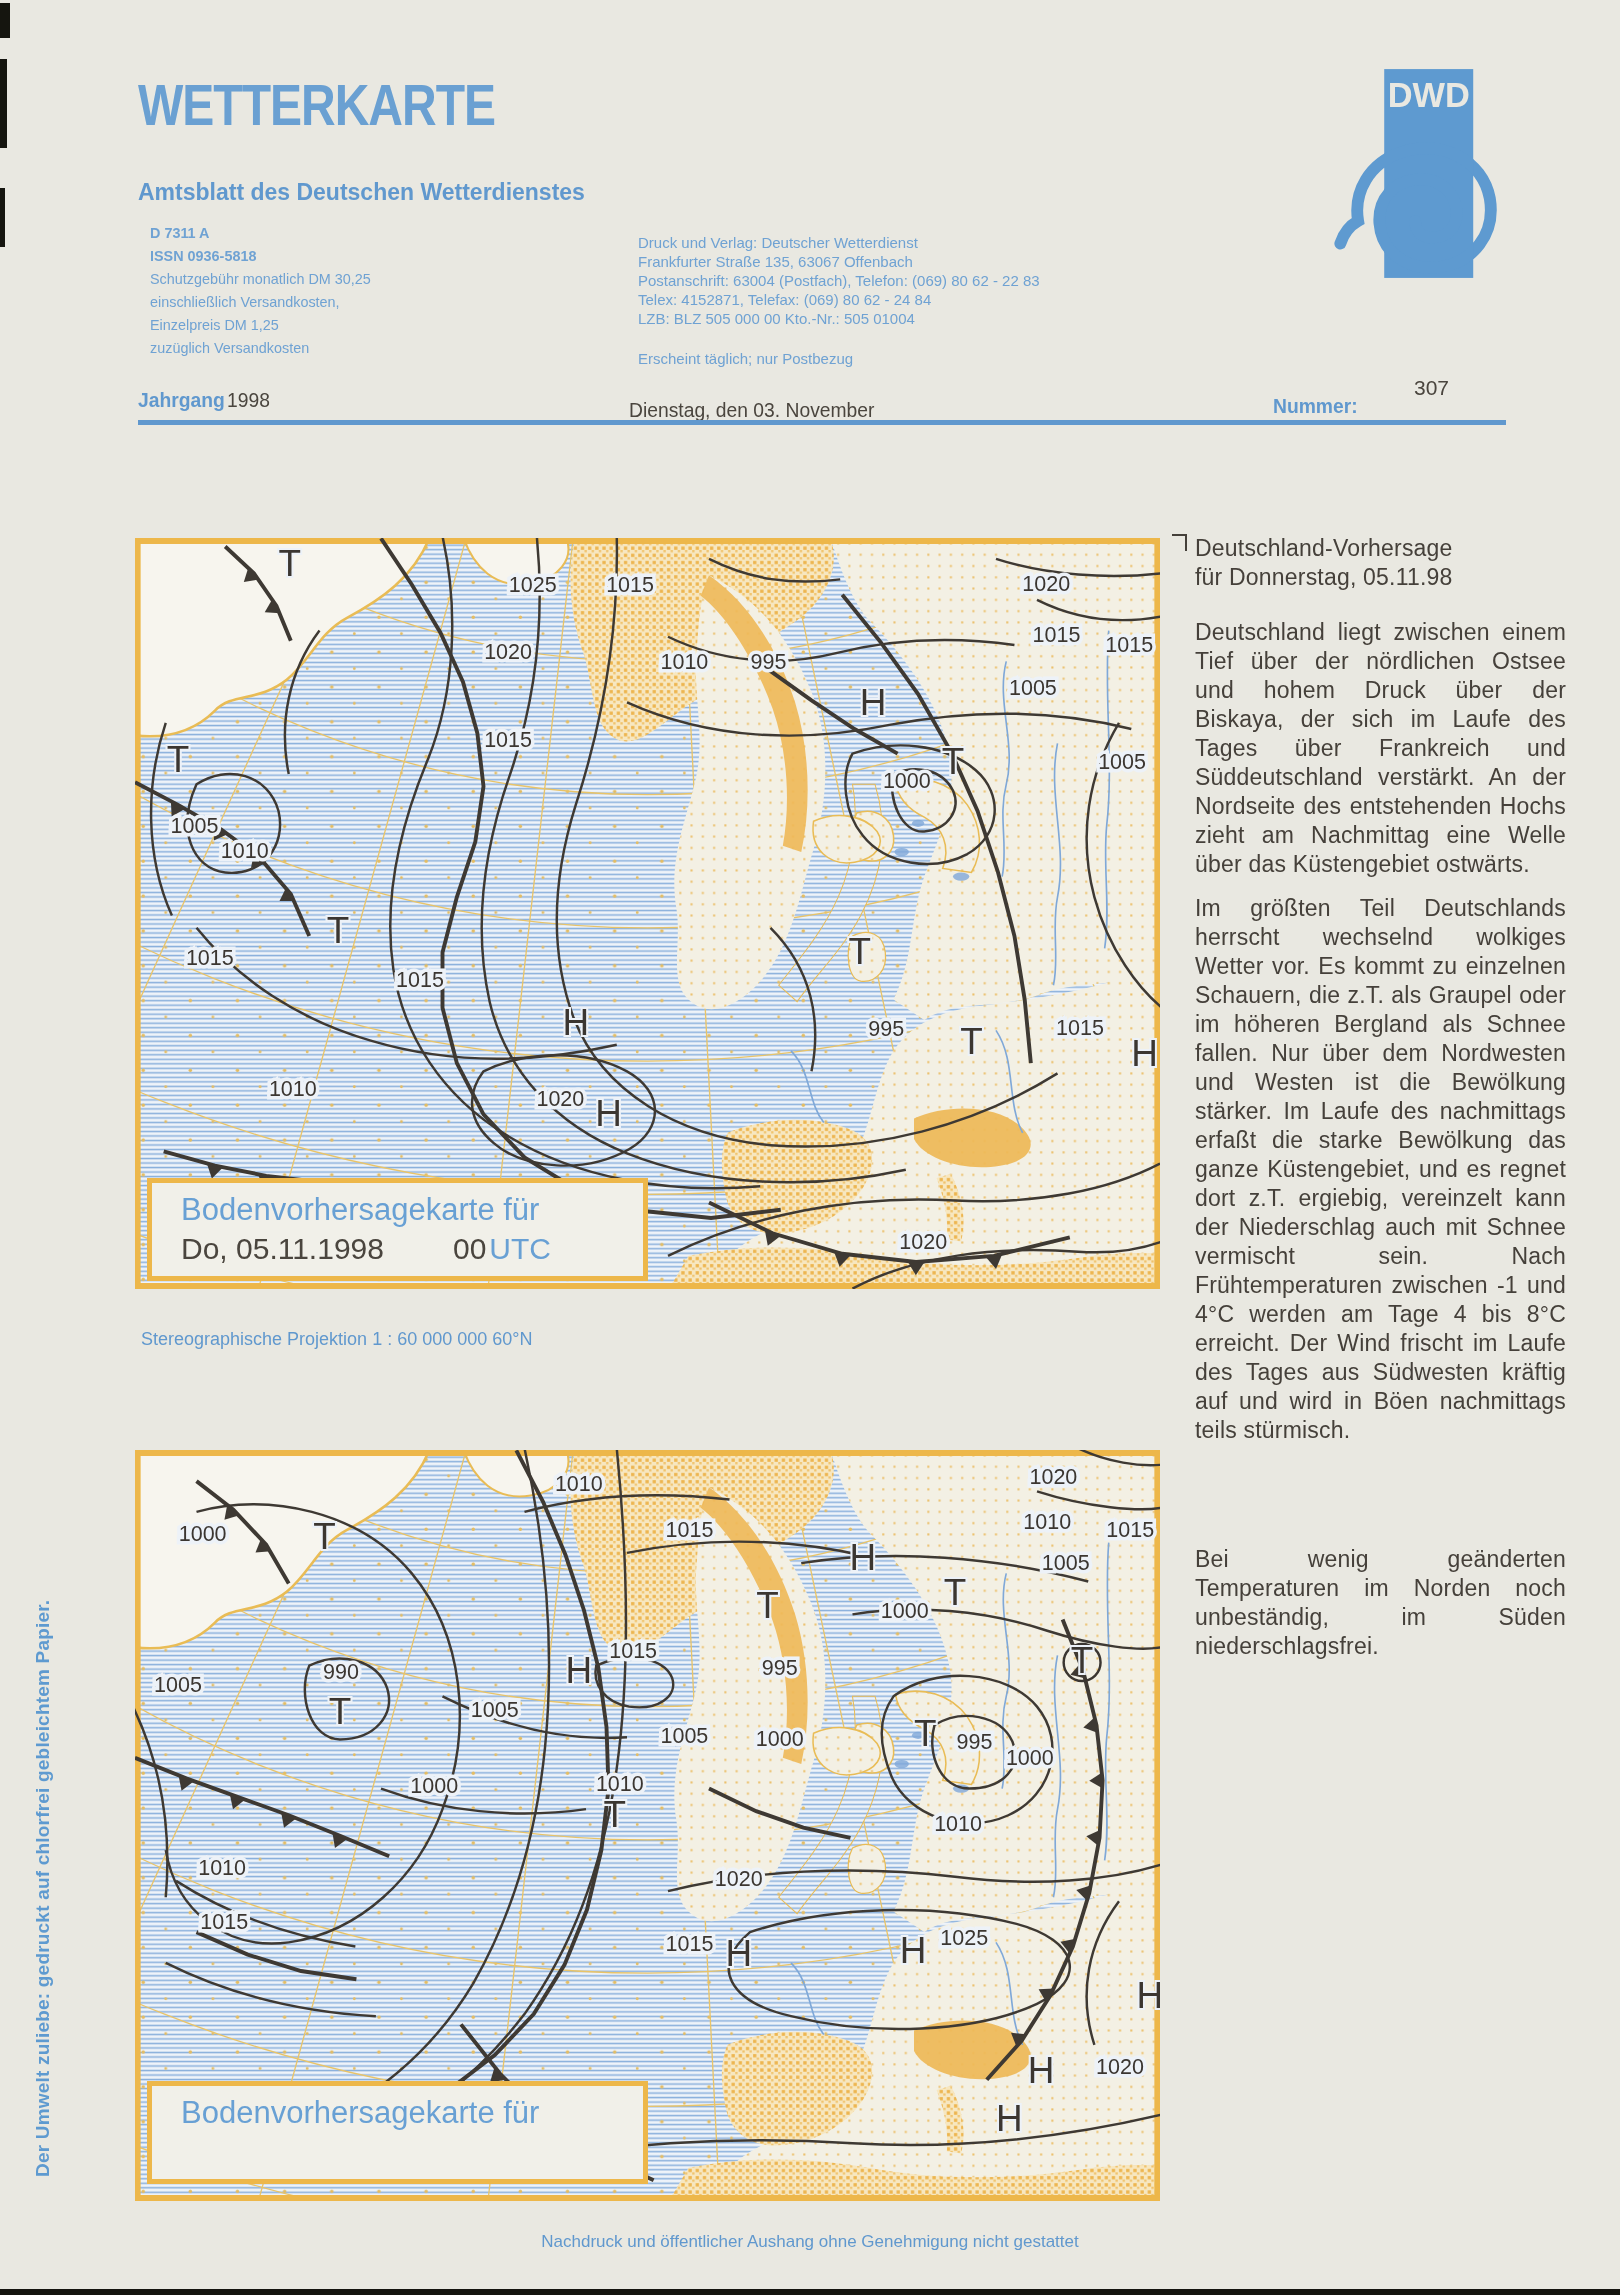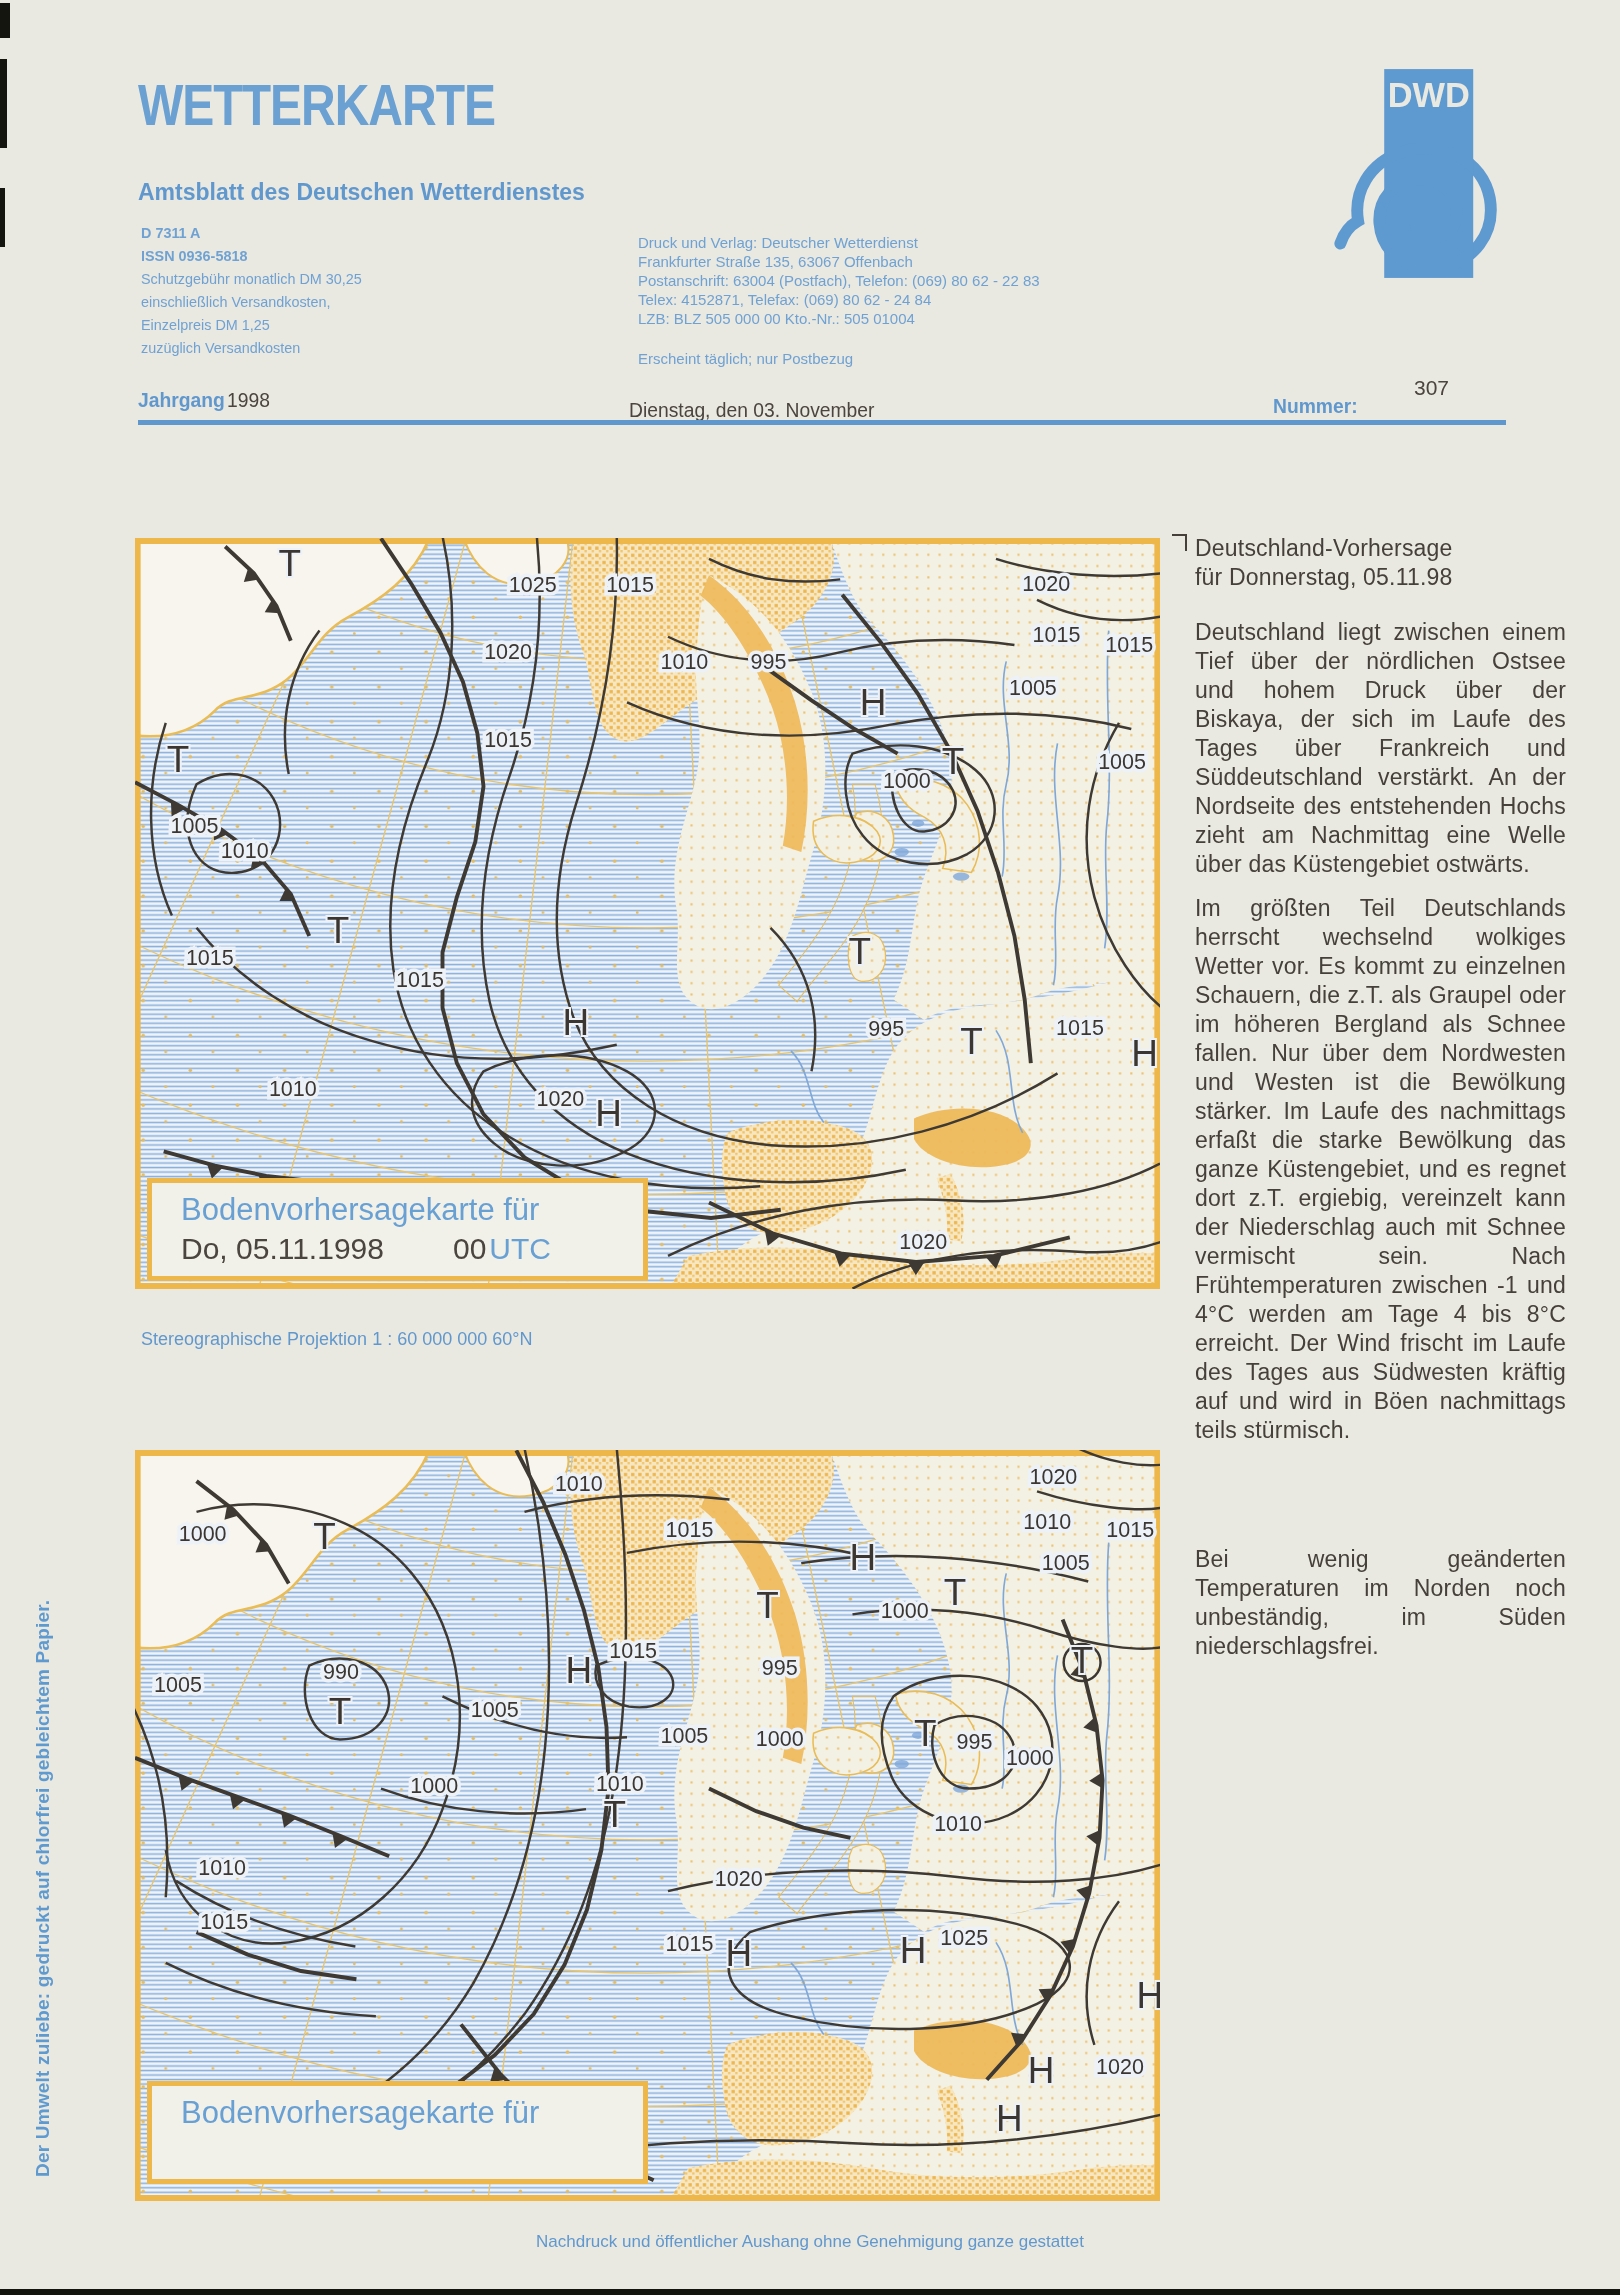--- a/index.html
+++ b/index.html
@@ -2,21 +2,21 @@
 <html style="font-size:8px"><head>
 <meta charset="utf-8">
 <style>
   html,body{margin:0;padding:0;background:#d8d7d0;}
   #page{position:relative;width:1620px;height:2295px;background:#e9e8e1;overflow:hidden;
         font-family:"Liberation Sans",sans-serif;color:#443f39;}
   
   #title{position:absolute;left:138px;top:73px;font-size:48px;font-weight:bold;letter-spacing:-1px;
          color:#6aa0d2;transform:scaleY(1.18);transform-origin:left top;}
   #subtitle{position:absolute;left:138px;top:179px;font-size:23px;font-weight:bold;color:#6098ce;}
-  #left-info{position:absolute;left:141px;top:222px;font-size:14.4px;line-height:23px;color:#6fa2d3;}
+  #left-info{position:absolute;left:150px;top:222px;font-size:14.4px;line-height:23px;color:#6fa2d3;}
   #left-info .b{font-weight:bold;}
   #left-info .sp{}
   #pub-info{position:absolute;left:638px;top:233px;font-size:15px;line-height:19px;color:#6fa2d3;}
   #pub-note{position:absolute;left:638px;top:350px;font-size:15px;color:#6fa2d3;}
   
   #logo{position:absolute;left:1332px;top:64px;width:178px;height:238px;}
   
   #issue{position:absolute;left:138px;top:387px;width:1368px;height:32px;font-size:19.3px;}
   #jahrgang-label{position:absolute;left:0;top:3px;font-weight:bold;color:#6098ce;}
   #jahrgang-value{position:absolute;left:89px;top:3px;color:#4a453e;text-align:center;}
@@ -381,15 +381,15 @@
     <div class="gap-s"></div>
     <p>Deutschland liegt zwischen einem Tief über der nördlichen Ostsee und hohem Druck über der Biskaya, der sich im Laufe des Tages über Frankreich und Süddeutschland verstärkt. An der Nordseite des entstehenden Hochs zieht am Nachmittag eine Welle über das Küstengebiet ostwärts.</p>
     <div class="gap-m"></div>
     <p>Im größten Teil Deutschlands herrscht wechselnd wolkiges Wetter vor. Es kommt zu einzelnen Schauern, die z.T. als Graupel oder im höheren Bergland als Schnee fallen. Nur über dem Nordwesten und Westen ist die Bewölkung stärker. Im Laufe des nachmittags erfaßt die starke Bewölkung das ganze Küstengebiet, und es regnet dort z.T. ergiebig, vereinzelt kann der Niederschlag auch mit Schnee vermischt sein. Nach Frühtemperaturen zwischen -1 und 4°C werden am Tage 4 bis 8°C erreicht. Der Wind frischt im Laufe des Tages aus Südwesten kräftig auf und wird in Böen nachmittags teils stürmisch.</p>
     <div class="gap-l"></div>
     <div class="gap-s"></div>
     <p>Bei wenig geänderten Temperaturen im Norden noch unbeständig, im Süden niederschlagsfrei.</p>
   </div>
 
   <div id="side-note">Der Umwelt zuliebe: gedruckt auf chlorfrei gebleichtem Papier.</div>
-  <div id="footer">Nachdruck und öffentlicher Aushang ohne Genehmigung ganze gestattet</div>
+  <div id="footer">Nachdruck und öffentlicher Aushang ohne Genehmigung nicht gestattet</div>
 </div>
 
 
 </body></html>

